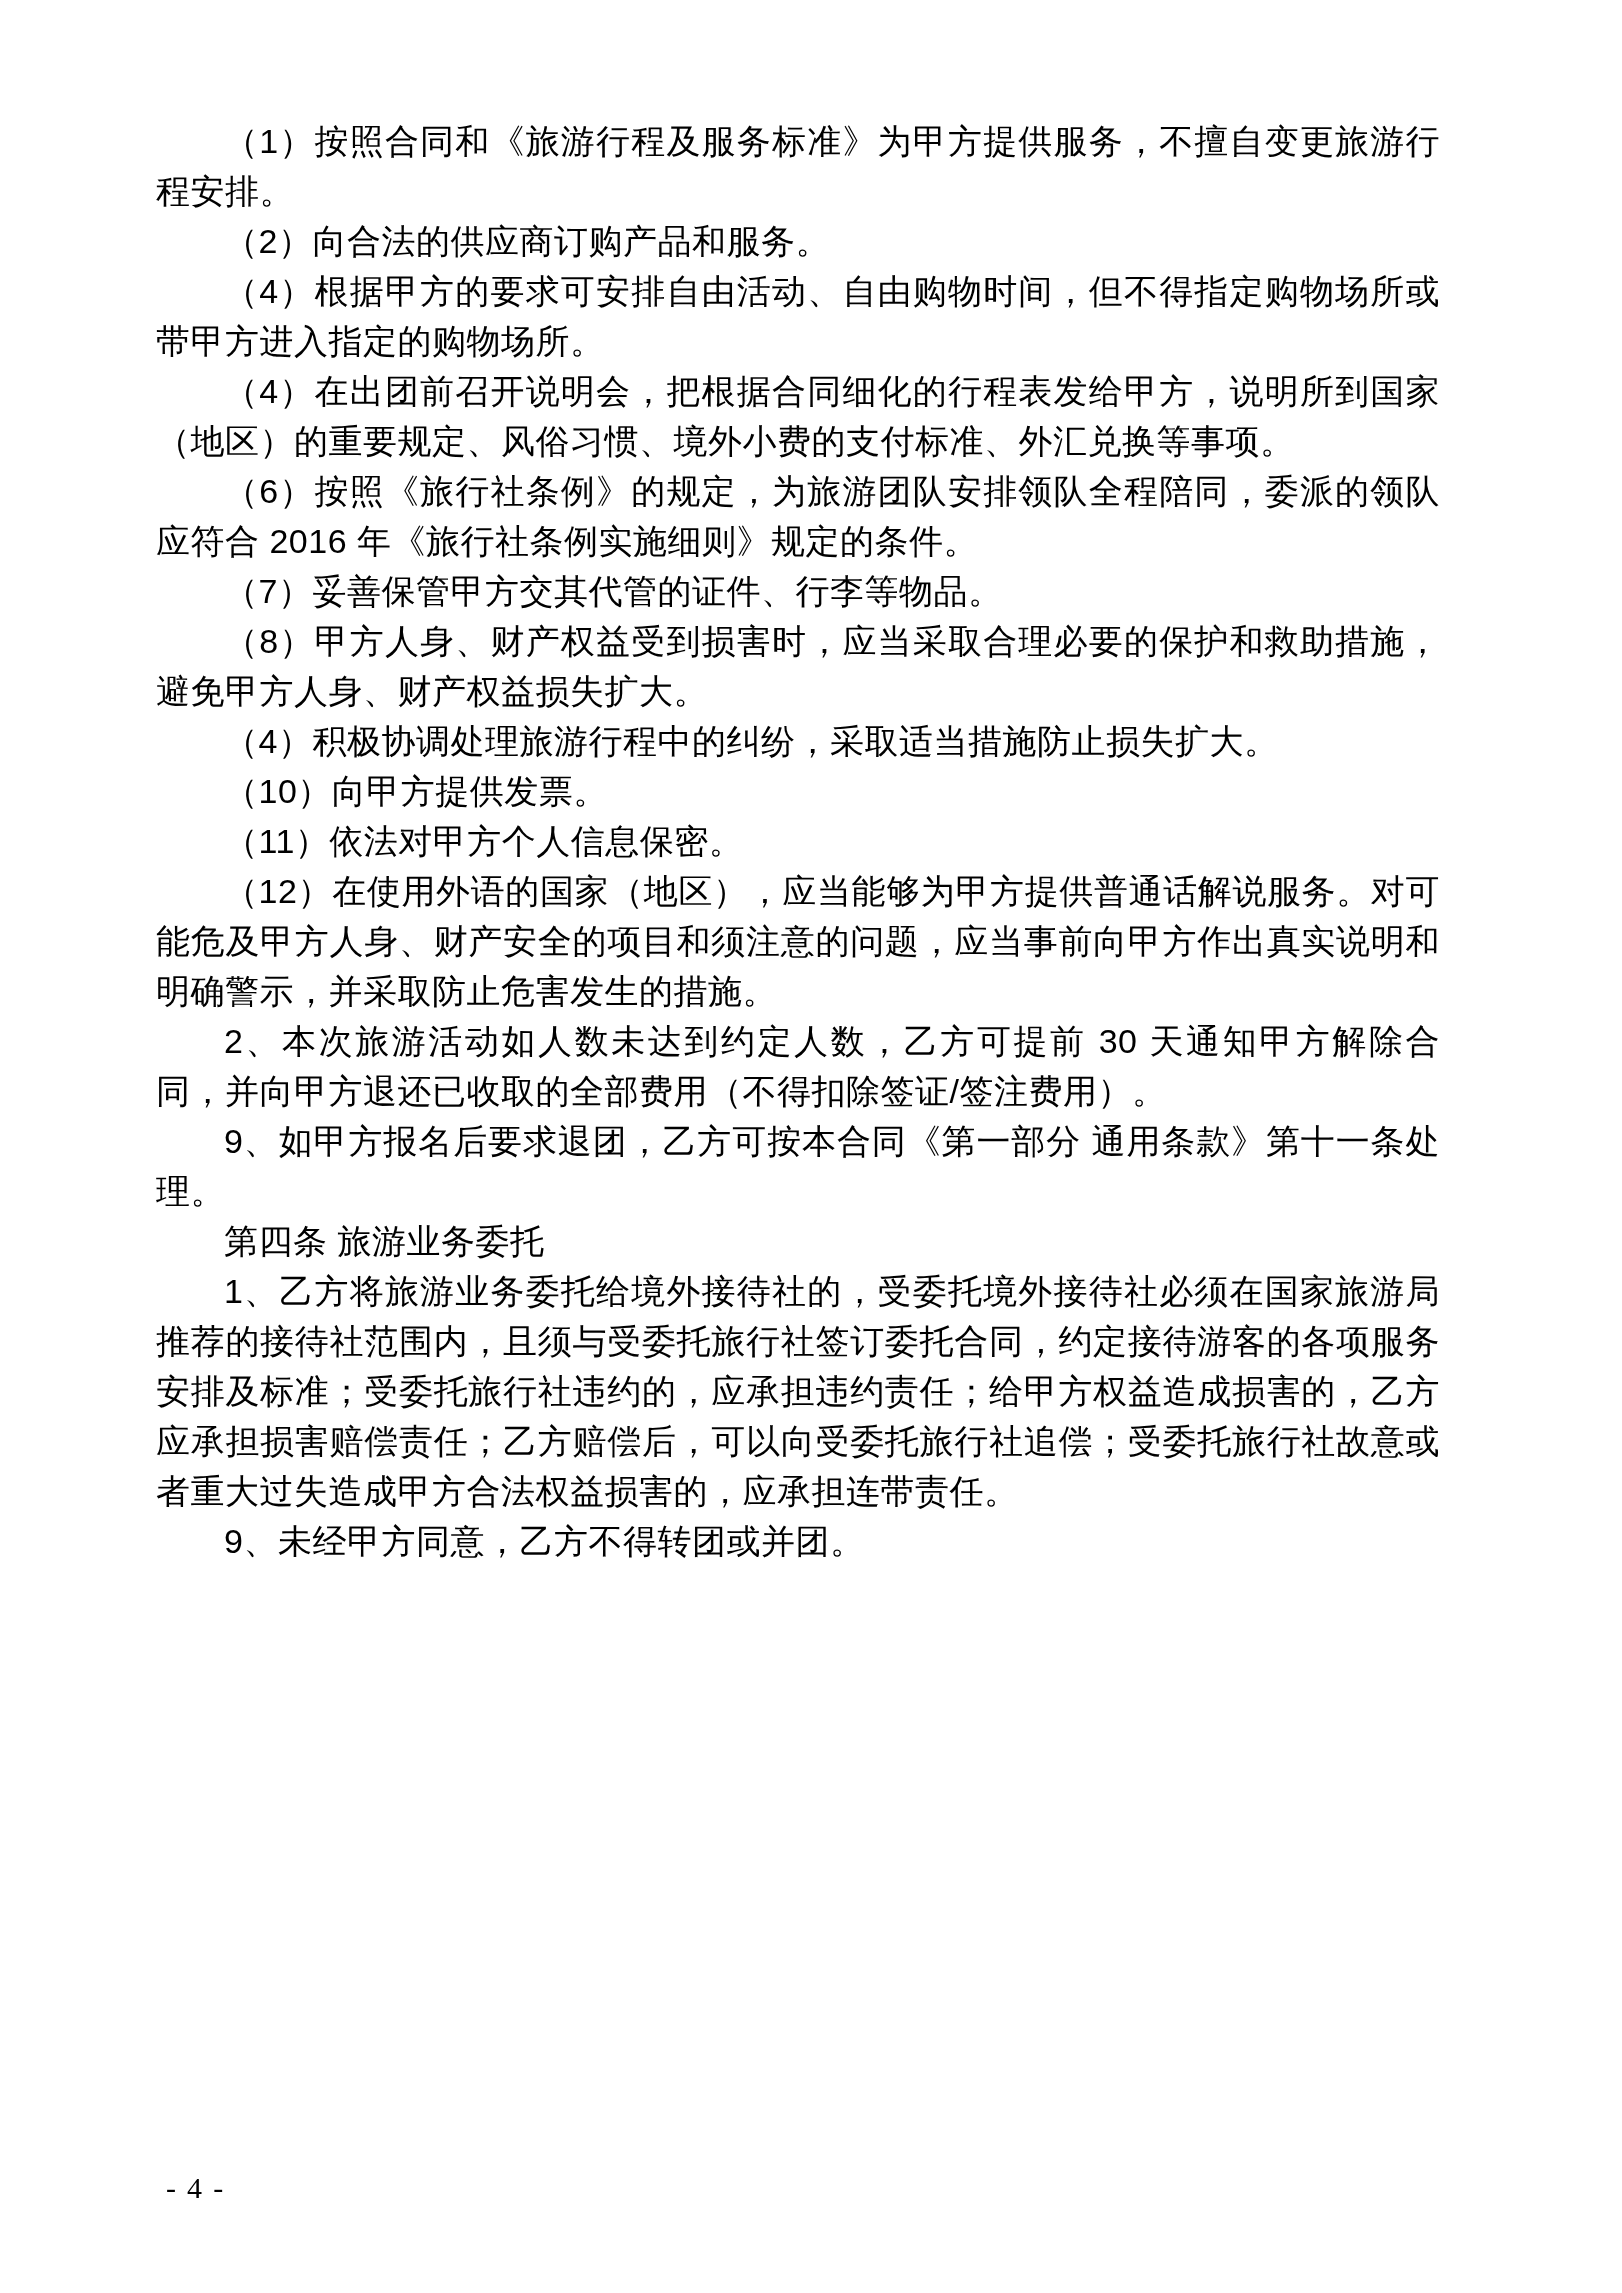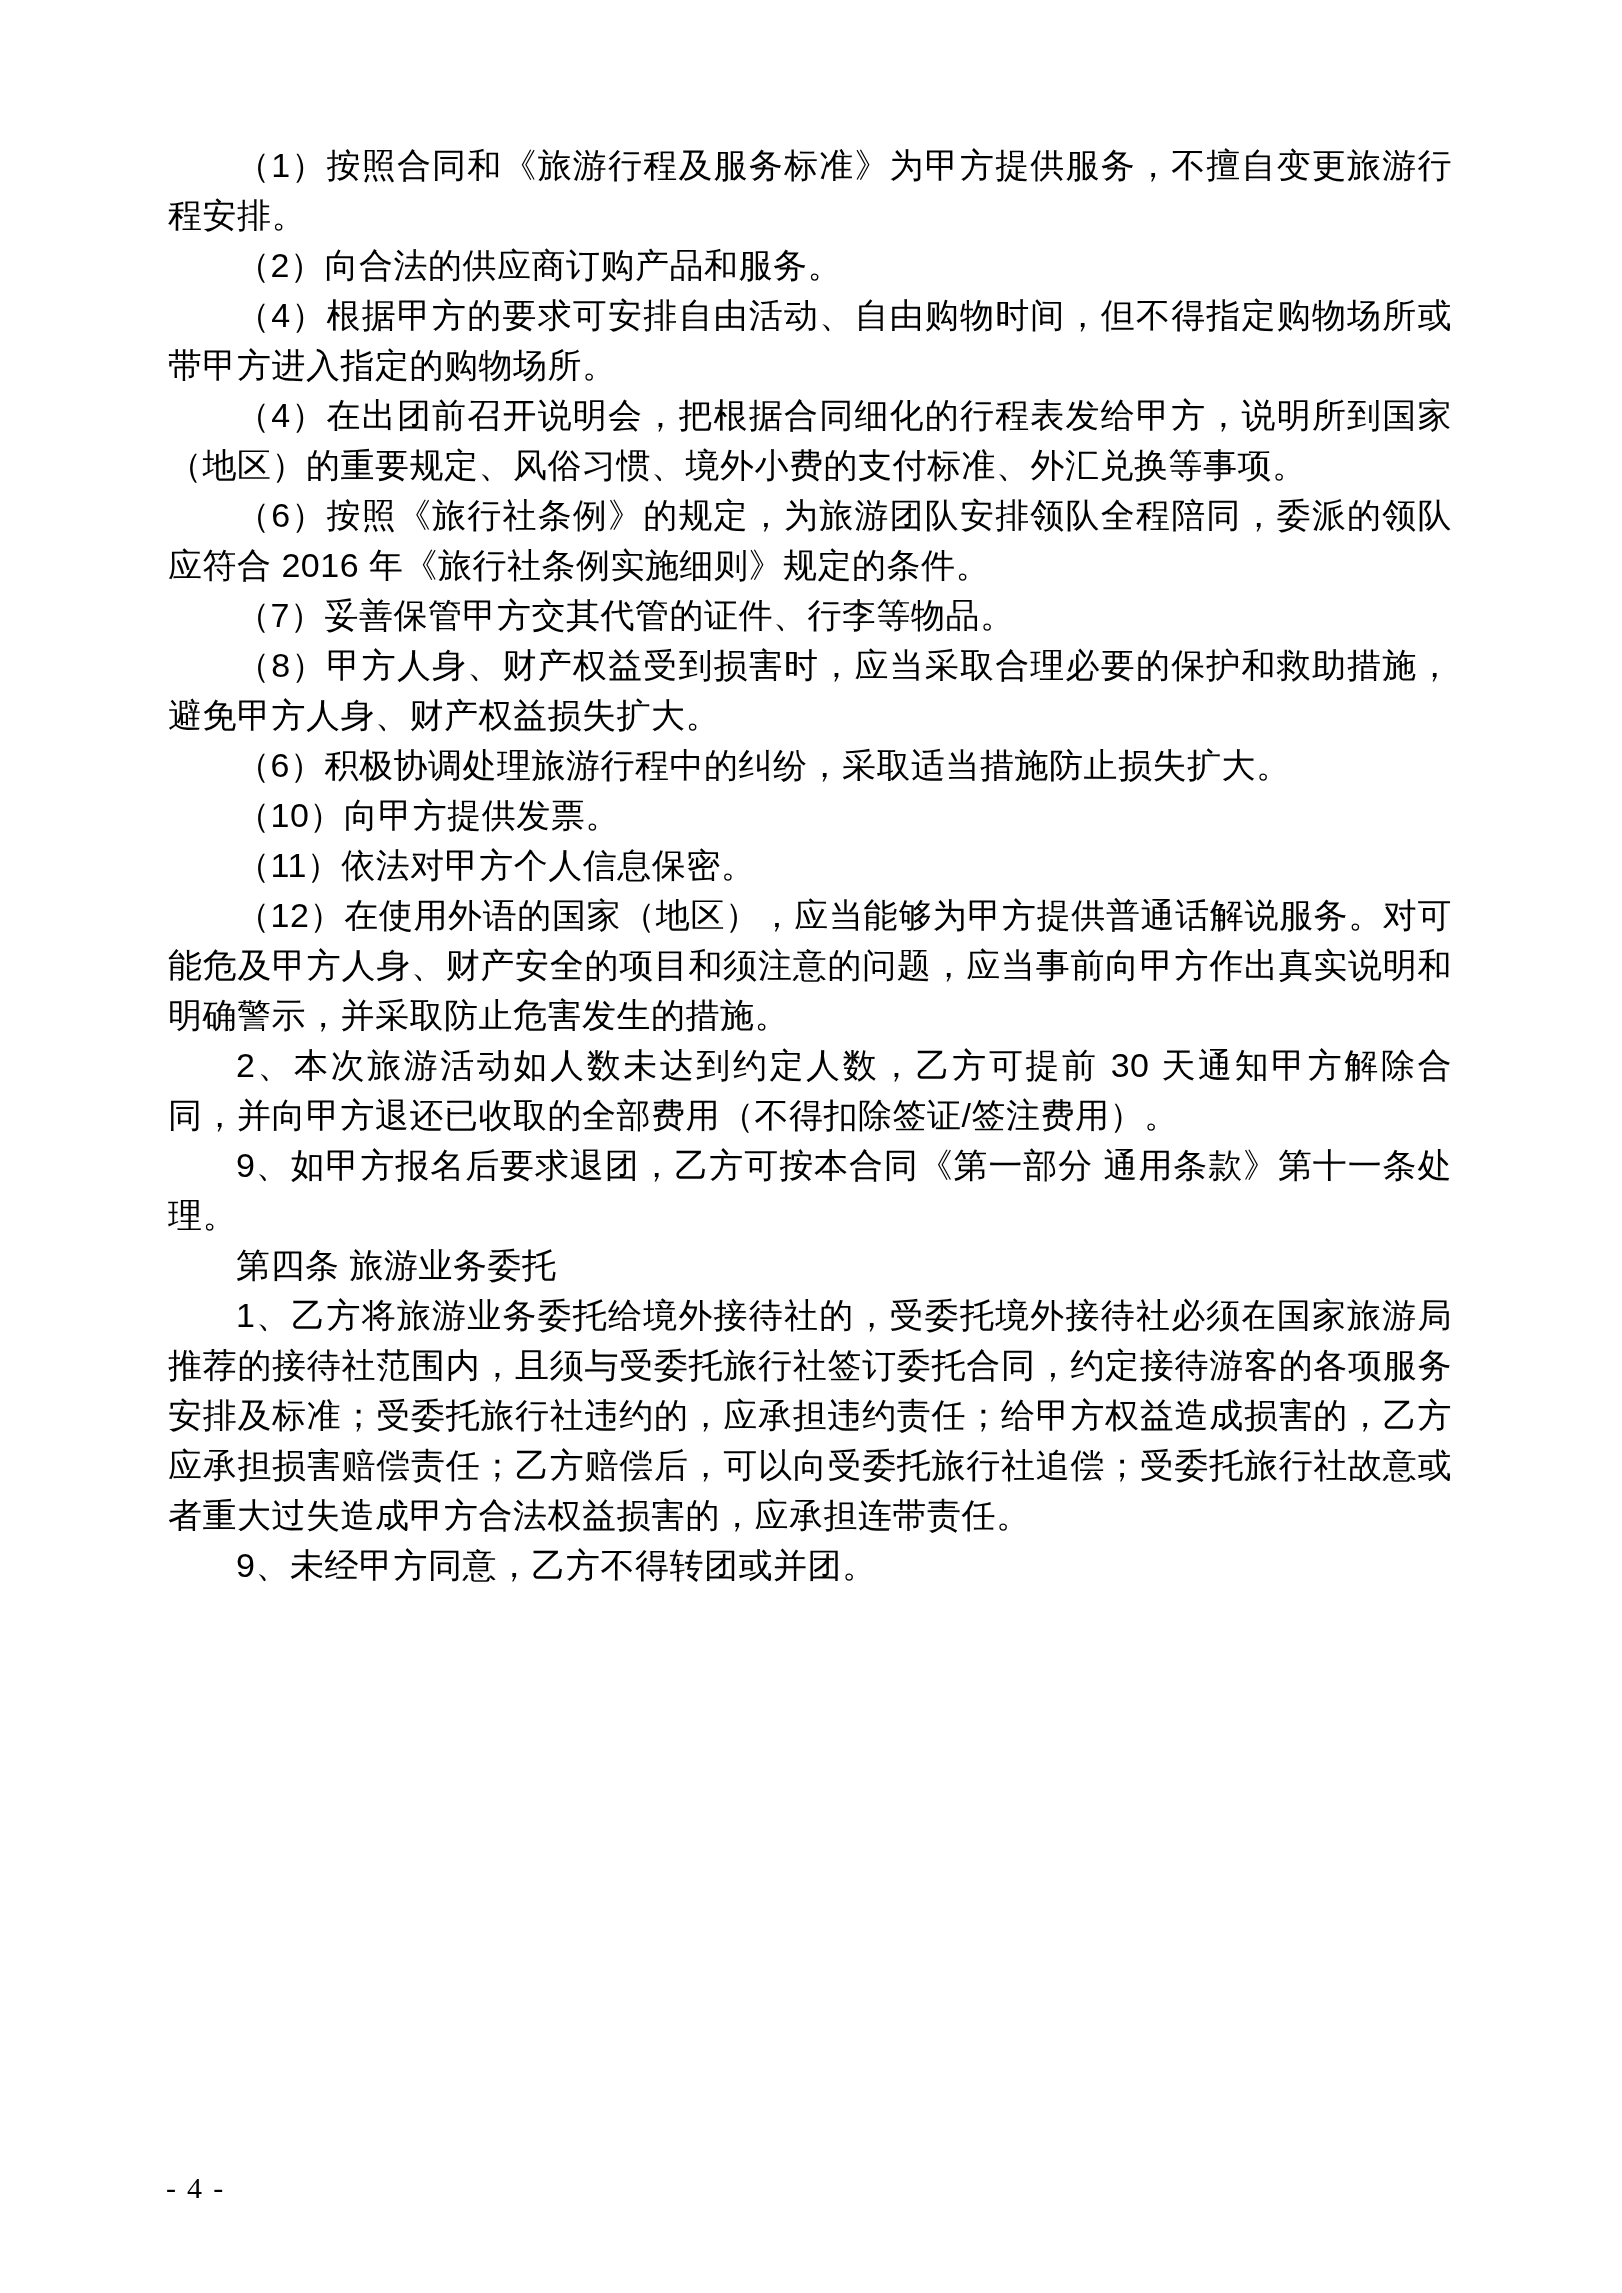--- a/index.html
+++ b/index.html
@@ -12,27 +12,26 @@
     width: 1623px;
     height: 2294px;
     background: #ffffff;
     overflow: hidden;
     font-family: "Liberation Sans", sans-serif;
     color: #000000;
   }
   .content {
     position: absolute;
     top: 116px;
-    left: 168px;
+    left: 156px;
     width: 1284px;
     font-size: 34px;
     line-height: 50px;
     text-align: justify;
     letter-spacing: 0.5px;
-    margin-top: 24px;
   }
   .content p {
     margin: 0;
     padding: 0;
     text-indent: 2em;
     word-break: break-all;
   }
   .page-footer {
     position: absolute;
     left: 166px;
@@ -48,21 +47,21 @@
 
 <div class="page">
   <div class="content">
       <p>（1）按照合同和《旅游行程及服务标准》为甲方提供服务，不擅自变更旅游行程安排。</p>
       <p>（2）向合法的供应商订购产品和服务。</p>
       <p>（4）根据甲方的要求可安排自由活动、自由购物时间，但不得指定购物场所或带甲方进入指定的购物场所。</p>
       <p>（4）在出团前召开说明会，把根据合同细化的行程表发给甲方，说明所到国家（地区）的重要规定、风俗习惯、境外小费的支付标准、外汇兑换等事项。</p>
       <p>（6）按照《旅行社条例》的规定，为旅游团队安排领队全程陪同，委派的领队应符合 2016 年《旅行社条例实施细则》规定的条件。</p>
       <p>（7）妥善保管甲方交其代管的证件、行李等物品。</p>
       <p>（8）甲方人身、财产权益受到损害时，应当采取合理必要的保护和救助措施，避免甲方人身、财产权益损失扩大。</p>
-      <p>（6）积极协调处理旅游行程中的纠纷，采取适当措施防止损失扩大。</p>
+      <p>（4）积极协调处理旅游行程中的纠纷，采取适当措施防止损失扩大。</p>
       <p>（10）向甲方提供发票。</p>
       <p>（11）依法对甲方个人信息保密。</p>
       <p>（12）在使用外语的国家（地区），应当能够为甲方提供普通话解说服务。对可能危及甲方人身、财产安全的项目和须注意的问题，应当事前向甲方作出真实说明和明确警示，并采取防止危害发生的措施。</p>
       <p>2、本次旅游活动如人数未达到约定人数，乙方可提前 30 天通知甲方解除合同，并向甲方退还已收取的全部费用（不得扣除签证/签注费用）。</p>
       <p>9、如甲方报名后要求退团，乙方可按本合同《第一部分 通用条款》第十一条处理。</p>
       <p>第四条 旅游业务委托</p>
       <p>1、乙方将旅游业务委托给境外接待社的，受委托境外接待社必须在国家旅游局推荐的接待社范围内，且须与受委托旅行社签订委托合同，约定接待游客的各项服务安排及标准；受委托旅行社违约的，应承担违约责任；给甲方权益造成损害的，乙方应承担损害赔偿责任；乙方赔偿后，可以向受委托旅行社追偿；受委托旅行社故意或者重大过失造成甲方合法权益损害的，应承担连带责任。</p>
       <p>9、未经甲方同意，乙方不得转团或并团。</p>
     </div>
   <div class="page-footer">- 4 -</div>

